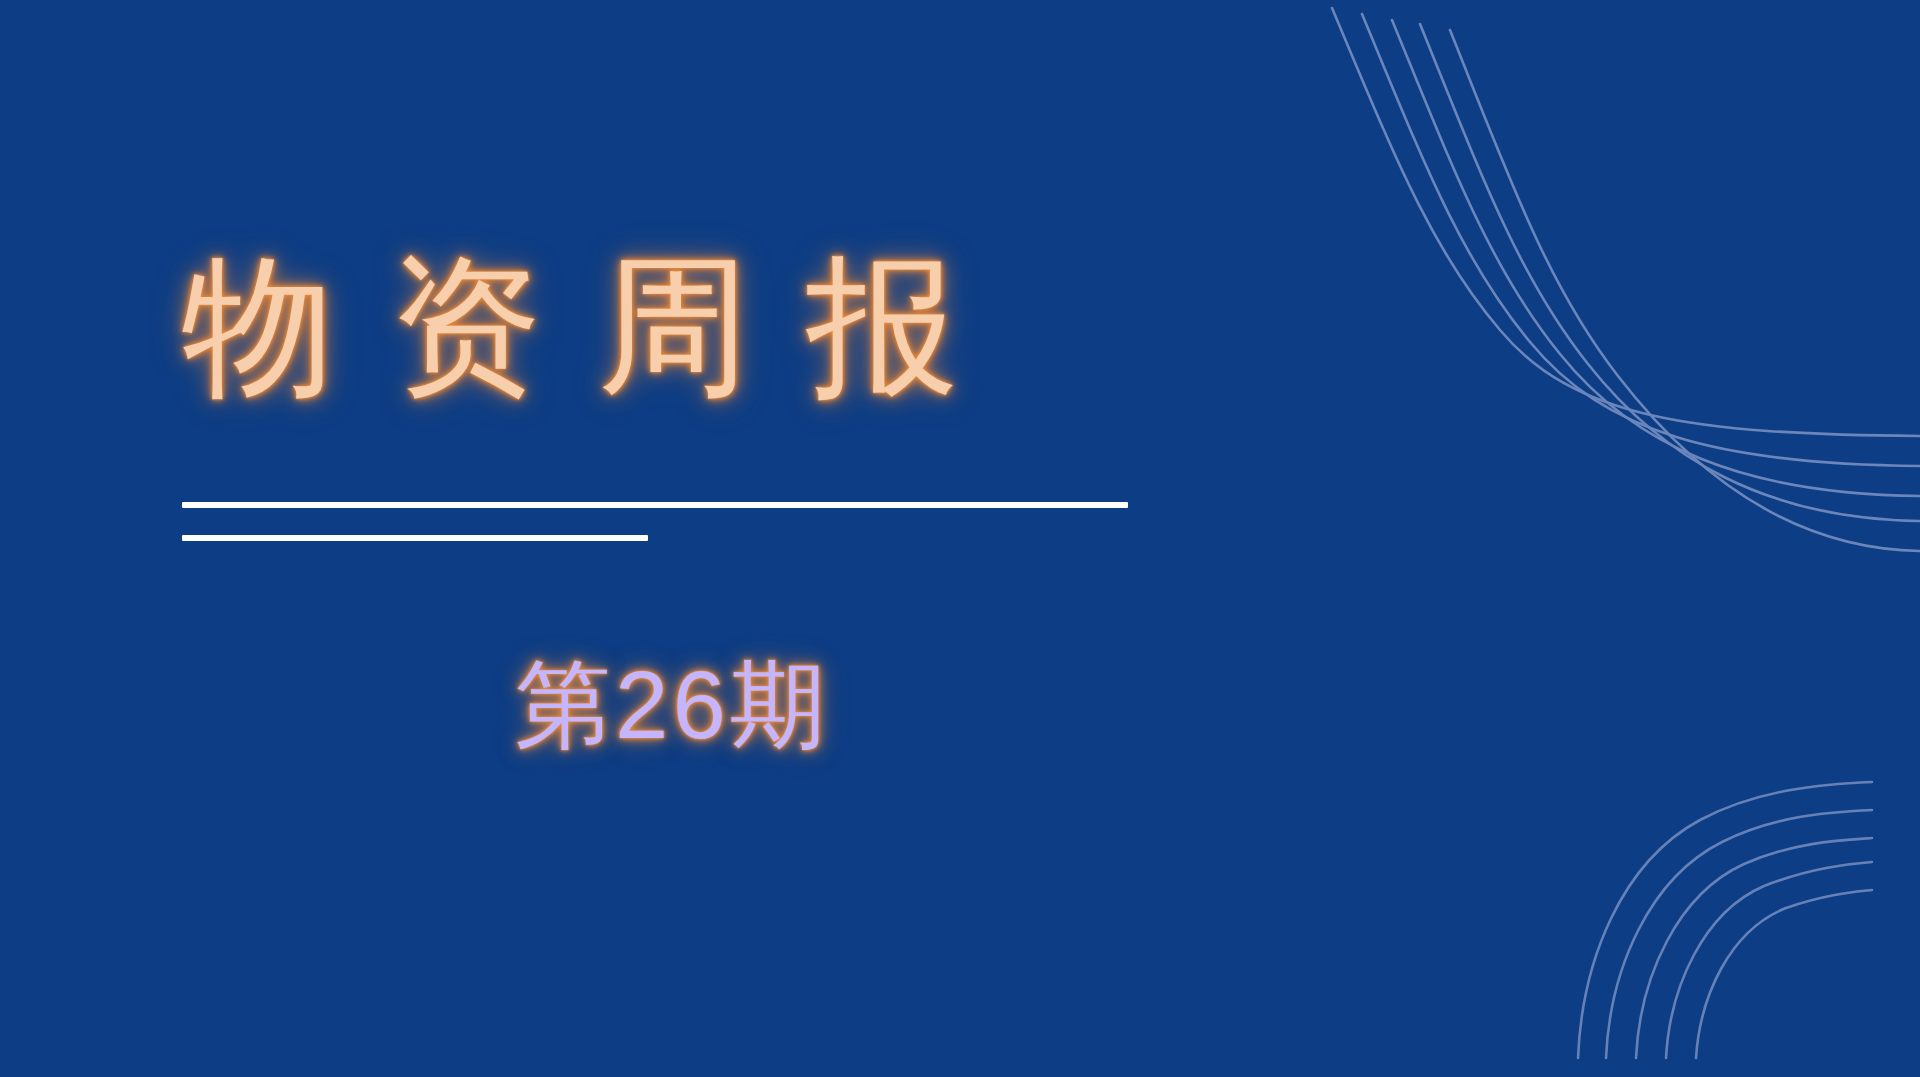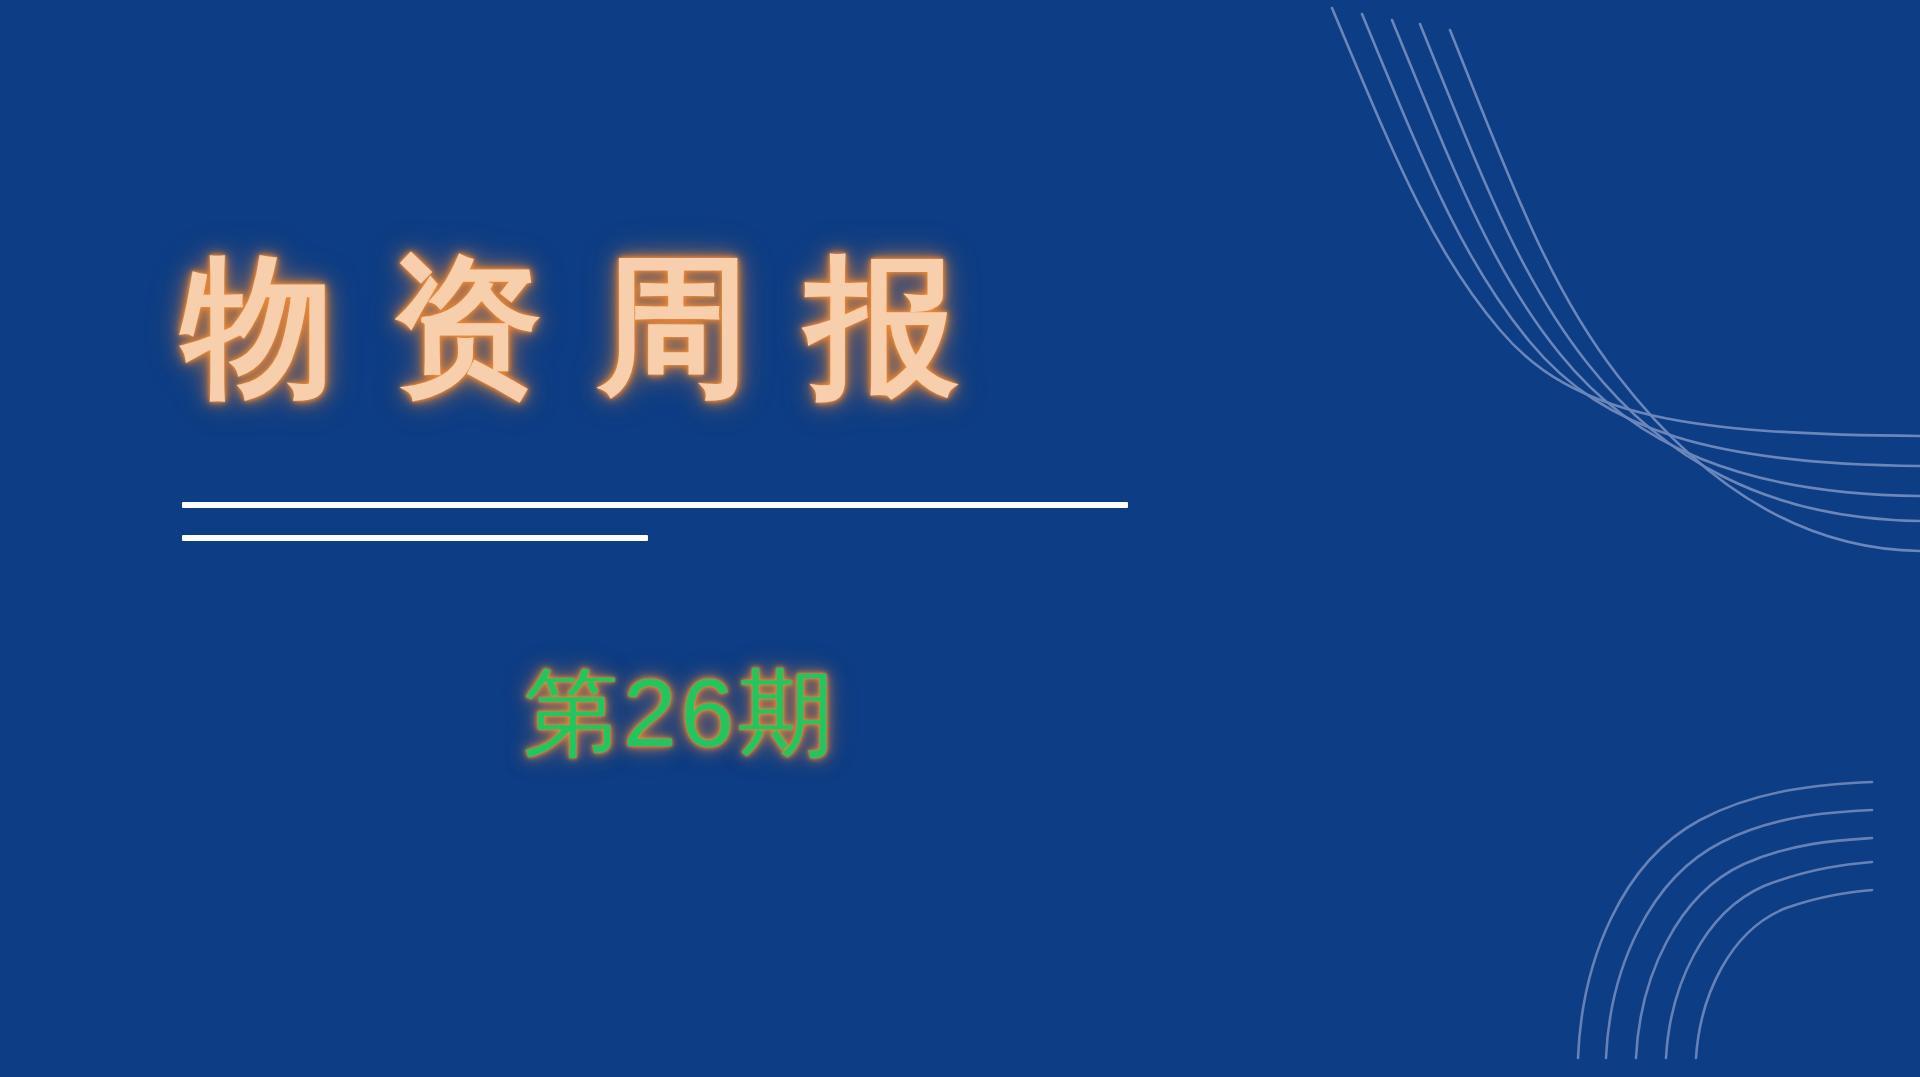--- a/index.html
+++ b/index.html
@@ -29,21 +29,21 @@
   .title-block {
     position: absolute;
     left: 182px;
     top: 250px;
     z-index: 3;
   }
   .main-title {
     font-size: 152px;
     line-height: 1.0;
     letter-spacing: 56px;
-    font-weight: 700;
+    font-weight: 400;
     color: #f7cfac;
     white-space: nowrap;
     margin: 0;
     padding: 0;
     text-shadow:
       0 0 2px #ef8b38,
       0 0 5px #ef8b38,
       0 0 11px rgba(239,139,56,0.95),
       0 0 22px rgba(239,139,56,0.65),
       0 0 36px rgba(239,139,56,0.35);
@@ -67,23 +67,23 @@
   }
   .subtitle {
     position: absolute;
     left: 515px;
     top: 650px;
     z-index: 3;
     font-size: 96px;
     line-height: 1.15;
     letter-spacing: 4px;
     font-weight: 400;
-    color: #22c55e;
+    color: #c4b5fd;
     white-space: nowrap;
-    margin: 8px;
+    margin: 0;
     text-shadow:
       0 0 2px #ef8b38,
       0 0 5px #ef8b38,
       0 0 11px rgba(239,139,56,0.95),
       0 0 20px rgba(239,139,56,0.6),
       0 0 32px rgba(239,139,56,0.3);
     text-align: right;
   }
 </style>
 </head>

